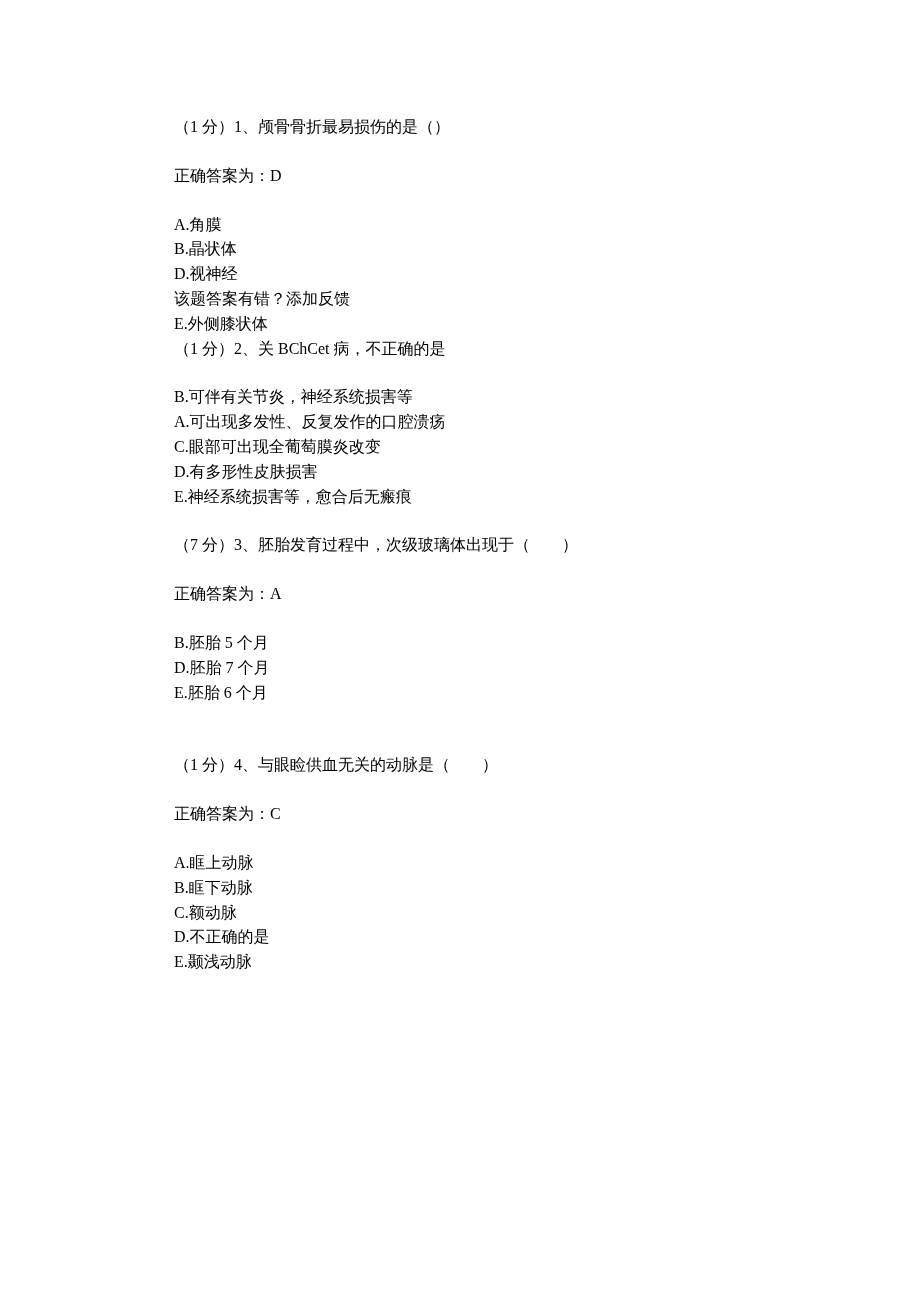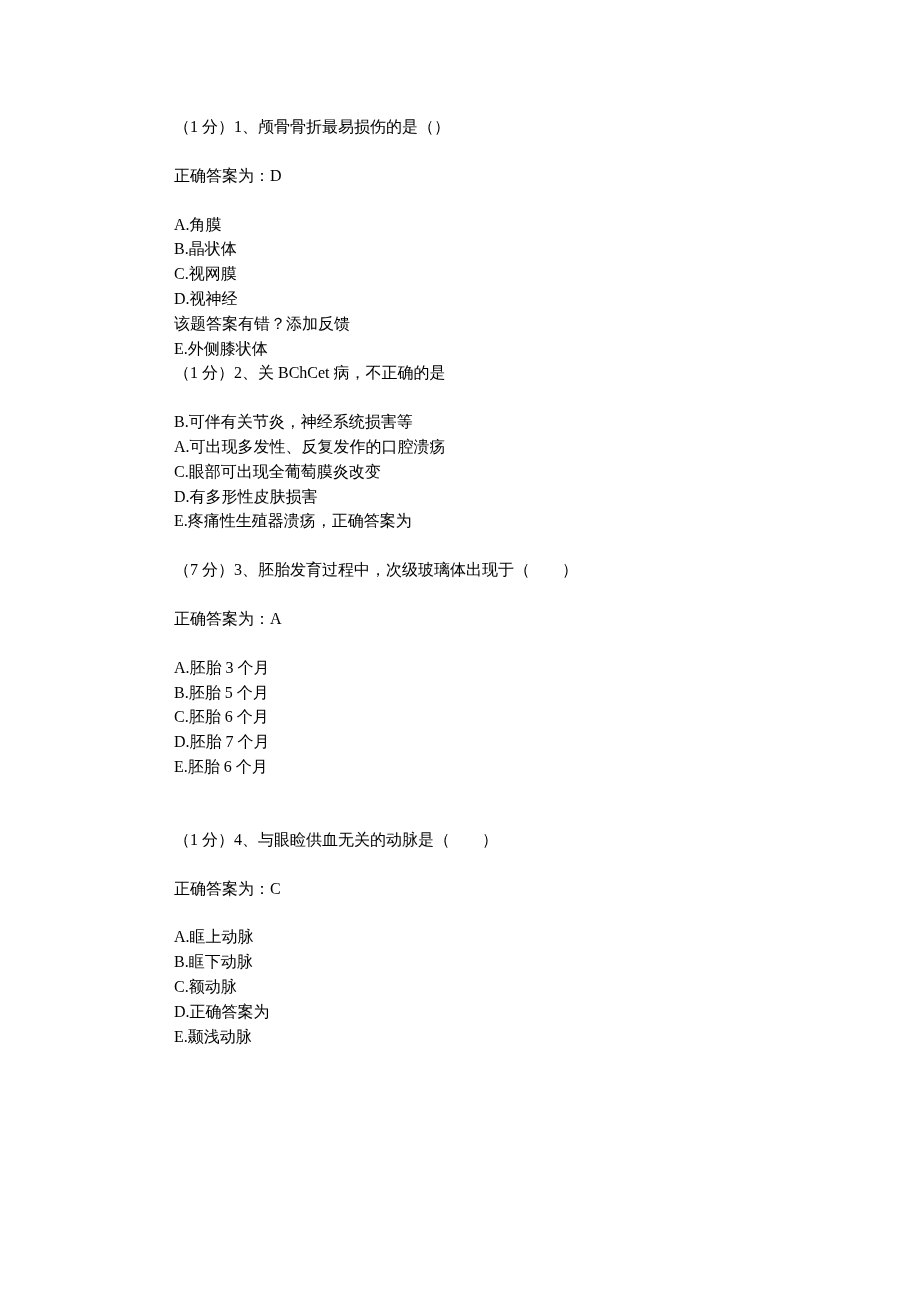--- a/index.html
+++ b/index.html
@@ -38,60 +38,57 @@
 
   <div class="block">
     <span>（1 分）1、颅骨骨折最易损伤的是（）</span>
   </div>
   <div class="block">
     <span>正确答案为：D</span>
   </div>
   <div class="tight">
     <div>A.角膜</div>
     <div>B.晶状体</div>
-    <div>C.视网膜</div>
     <div>D.视神经</div>
     <div>该题答案有错？添加反馈</div>
     <div>E.外侧膝状体</div>
 
     <div>（1 分）2、关 BChCet 病，不正确的是</div>
   </div>
 
   <div class="gap"></div>
   <div class="tight">
     <div>B.可伴有关节炎，神经系统损害等</div>
     <div>A.可出现多发性、反复发作的口腔溃疡</div>
     <div>C.眼部可出现全葡萄膜炎改变</div>
     <div>D.有多形性皮肤损害</div>
-    <div>E.疼痛性生殖器溃疡，正确答案为</div>
+    <div>E.神经系统损害等，愈合后无瘢痕</div>
   </div>
 
   <div class="gap"></div>
   <div class="block">
     <span>（7 分）3、胚胎发育过程中，次级玻璃体出现于（　　）</span>
   </div>
   <div class="block">
     <span>正确答案为：A</span>
   </div>
   <div class="tight">
-    <div>A.胚胎 3 个月</div>
     <div>B.胚胎 5 个月</div>
-    <div>C.胚胎 6 个月</div>
     <div>D.胚胎 7 个月</div>
     <div>E.胚胎 6 个月</div>
   </div>
 
   <div class="gap2"></div>
   <div class="block">
     <span>（1 分）4、与眼睑供血无关的动脉是（　　）</span>
   </div>
   <div class="block">
     <span>正确答案为：C</span>
   </div>
   <div class="tight">
     <div>A.眶上动脉</div>
     <div>B.眶下动脉</div>
     <div>C.额动脉</div>
-    <div>D.正确答案为</div>
+    <div>D.不正确的是</div>
     <div>E.颞浅动脉</div>
   </div>
 
 </div>
 
 </body></html>

